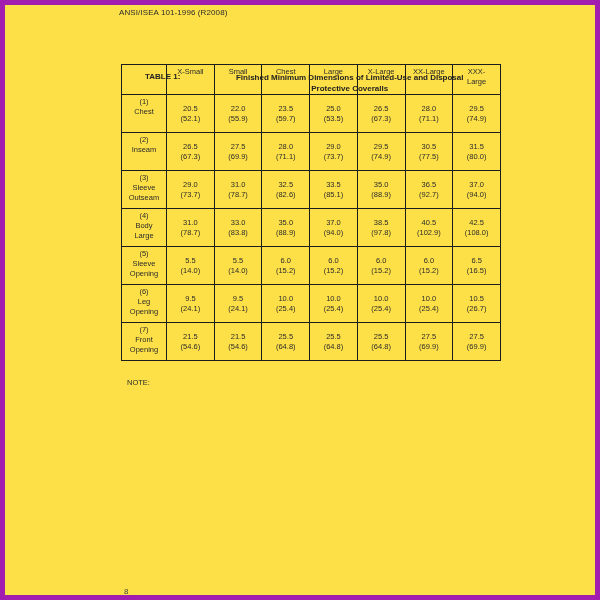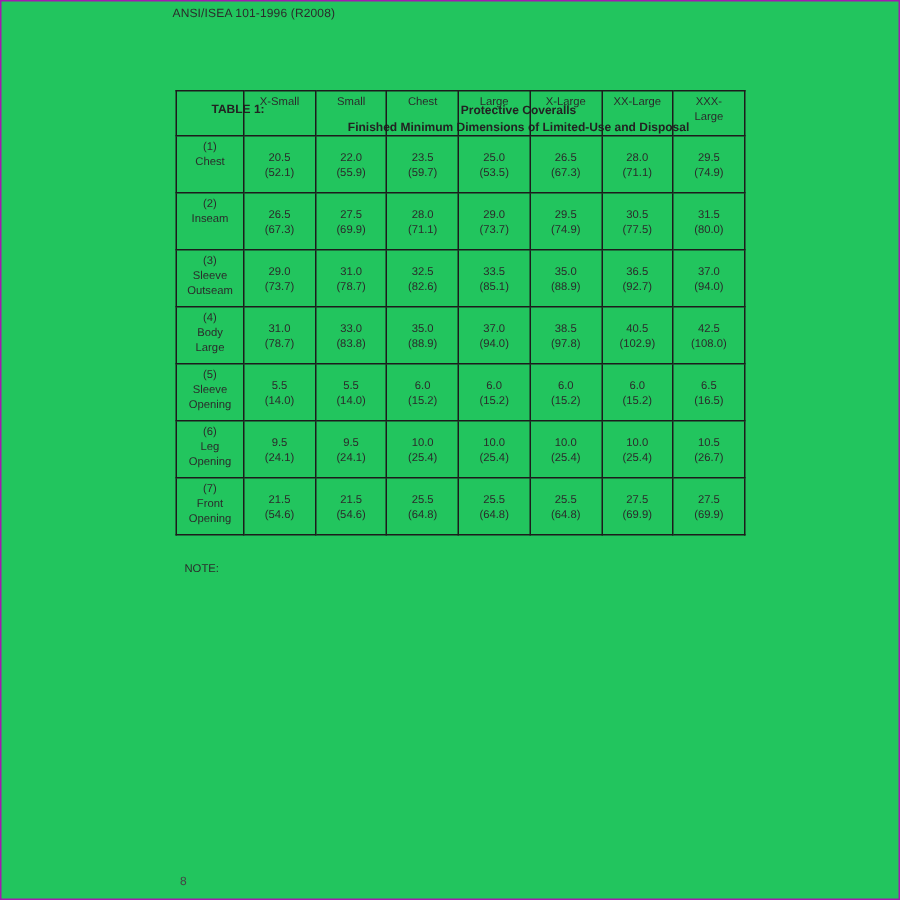--- a/index.html
+++ b/index.html
@@ -4,23 +4,23 @@
 <style>
   html, body {
     margin: 0;
     padding: 0;
     background: #ffffff;
   }
   .page {
     position: relative;
     width: 600px;
     height: 600px;
-    background: #22c55e;
+    background: #fde047;
     box-sizing: border-box;
-    border: 1px solid #a21caf;
+    border: 5px solid #a21caf;
     font-family: "Liberation Sans", "DejaVu Sans", sans-serif;
     color: #222222;
     overflow: hidden;
   }
   .doc-header {
     position: absolute;
     left: 114px;
     top: 3px;
     font-size: 8px;
     letter-spacing: 0.1px;
@@ -106,22 +106,22 @@
 </head>
 <body>
 
 <div class="page">
 
   <div class="doc-header">ANSI/ISEA 101-1996 (R2008)</div>
 
   <div class="title-block">
     <div class="title-label">TABLE 1:</div>
     <div class="title-text">
+      <div>Finished Minimum Dimensions of Limited-Use and Disposal</div>
       <div>Protective Coveralls</div>
-      <div>Finished Minimum Dimensions of Limited-Use and Disposal</div>
     </div>
   </div>
 
   <table class="dim-table">
     <colgroup>
       <col class="label-col">
     </colgroup>
     <thead>
         <tr>
           <th>

